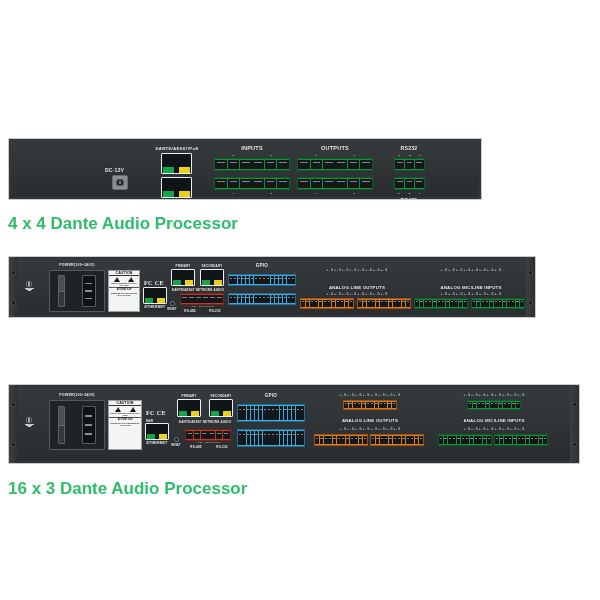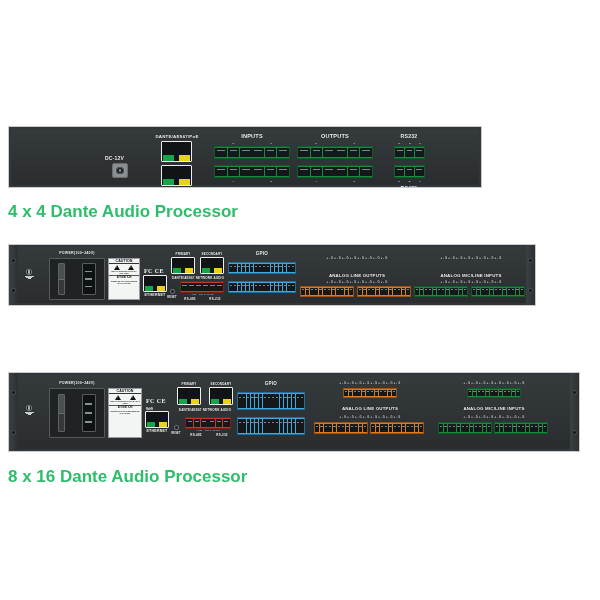--- a/index.html
+++ b/index.html
@@ -1,21 +1,21 @@
 <!DOCTYPE html>
 <html><head>
 <meta charset="utf-8">
 <style>
   html,body{margin:0;padding:0;}
   body{
     width:600px;height:600px;background:#ffffff;
     font-family:"Liberation Sans", sans-serif;
     overflow:hidden;position:relative;
   }
-  .stage{position:absolute;left:0;top:4px;width:600px;height:488px;}
+  .stage{position:absolute;left:0;top:16px;width:600px;height:488px;}
 
   
   .device{
     position:absolute;
     background:#323639;
     border:1px solid #c9cbcd;
     box-sizing:border-box;
     overflow:hidden;
   }
   .panel{
@@ -678,15 +678,15 @@
         <div class="pin"></div>
         <div class="pin"></div>
         <div class="pin"></div>
       <div class="pin"></div>
         <div class="pin"></div>
         <div class="pin"></div>
         <div class="pin"></div>
     </div>
   </div>
 
-  <div class="caption" style="left:8px;top:463px;font-size:17px;">8 x 16 Dante Audio Processor</div>
+  <div class="caption" style="left:8px;top:463px;font-size:17px;">16 x 3 Dante Audio Processor</div>
 
 </div>
 
 </body></html>

